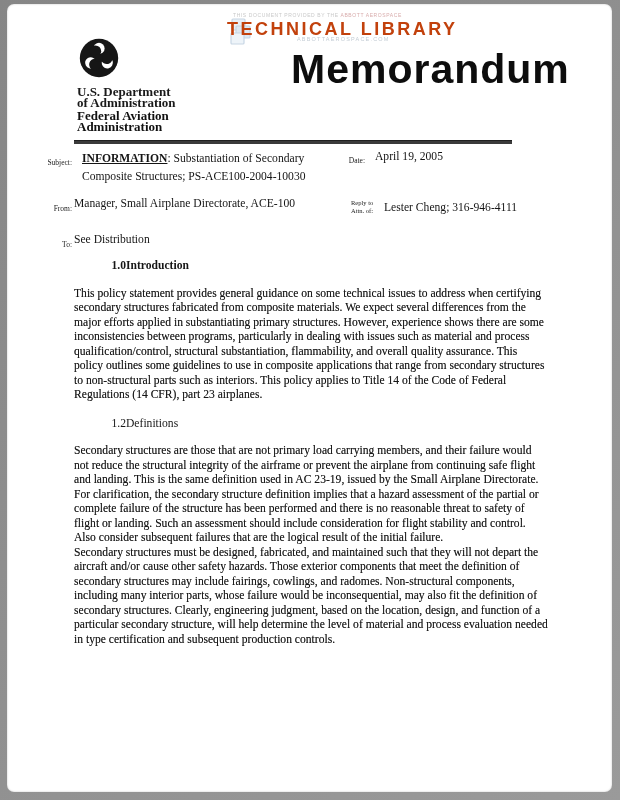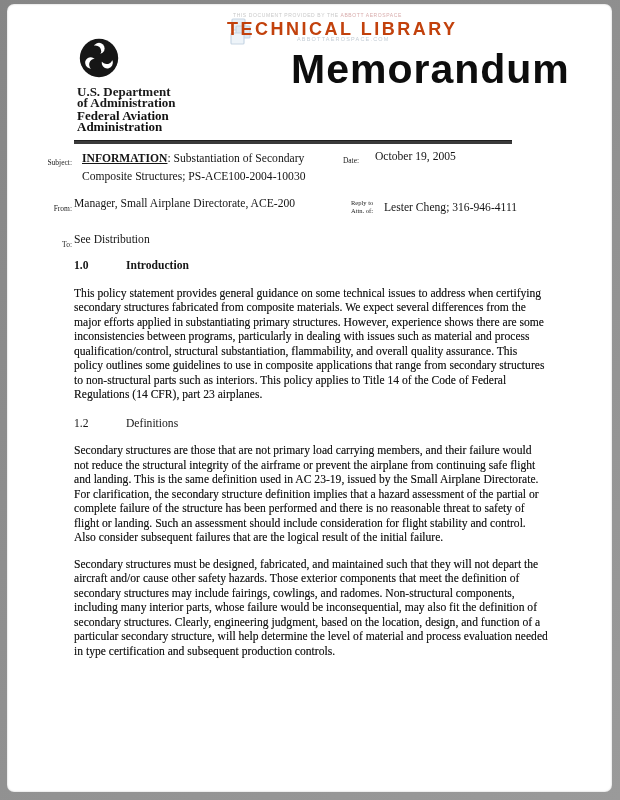--- a/index.html
+++ b/index.html
@@ -19,36 +19,36 @@
   .dept{left:70px;top:83px;font-size:13px;line-height:10.5px;font-weight:600;color:#1a1a1a;}
   .faa{left:70px;top:107px;font-size:13px;line-height:10.5px;font-weight:bold;color:#111;}
   .memo-title{left:284px;top:42px;font-family:"Liberation Sans",sans-serif;font-size:41px;font-weight:bold;letter-spacing:1px;color:#0d0d0d;white-space:nowrap;}
   .rule{left:67px;top:136px;width:438px;height:3px;background:#3a3a3a;border-top:1px solid #202020;}
   
   .lbl{font-size:7.5px;color:#222;text-align:right;}
   .val{font-size:11.6px;color:#141414;}
   .subject-lbl{left:28px;top:154px;width:37px;text-align:right;}
   .subject-val{left:67px;top:146px;width:290px;line-height:17.5px;margin-left:8px;}
   .subject-bold{font-weight:bold;text-decoration:underline;}
-  .date-lbl{left:330px;top:152px;width:28px;text-align:center;}
+  .date-lbl{left:330px;top:152px;width:28px;}
   .date-val{left:368px;top:146px;}
   .from-lbl{left:28px;top:200px;width:37px;}
   .from-val{left:67px;top:193px;}
   .reply-lbl{left:344px;top:195px;width:32px;font-size:6.5px;line-height:7.5px;text-align:left;color:#222;}
   .reply-val{left:377px;top:197px;}
   .to-lbl{left:28px;top:236px;width:37px;}
   .to-val{left:67px;top:229px;}
   
   .doc-body{left:67px;top:255px;width:474px;color:#161616;}
   .blk{font-size:11.6px;line-height:14.5px;}
-  .h{display:flex;margin:0 0 13px 0;}
+  .h{display:flex;margin:0 0 13px 0;text-align:right;}
   .h .num{width:52px;flex:0 0 52px;}
   .h-bold{font-weight:bold;}
   .p{margin:0 0 14px 0;text-shadow:0 0 .4px rgba(20,20,20,.5);}
-  .p-tight{margin-bottom:12px;}
+  .p-tight{margin-bottom:0;}
   .h-space{margin-bottom:16px;}
 </style>
 </head>
 <body>
 
 <div class="canvas">
   <div class="page">
 
     <div class="abs wm-icon">
       <svg width="24" height="30" viewBox="0 0 24 30">
@@ -93,24 +93,24 @@
     </div>
     <div class="abs memo-title">Memorandum</div>
     <div class="abs rule"></div>
 
     <div class="abs lbl subject-lbl">Subject:</div>
     <div class="abs val subject-val">
       <div><span class="subject-bold">INFORMATION</span><span>:  Substantiation of Secondary</span></div>
       <div>Composite Structures; PS-ACE100-2004-10030</div>
     </div>
     <div class="abs lbl date-lbl">Date:</div>
-    <div class="abs val date-val">October 19, 2005</div>
+    <div class="abs val date-val">April 19, 2005</div>
 
     <div class="abs lbl from-lbl">From:</div>
-    <div class="abs val from-val">Manager, Small Airplane Directorate, ACE-200</div>
+    <div class="abs val from-val">Manager, Small Airplane Directorate, ACE-100</div>
     <div class="abs reply-lbl">
       <div>Reply to</div>
       <div>Attn. of:</div>
     </div>
     <div class="abs val reply-val">Lester Cheng; 316-946-4111</div>
 
     <div class="abs lbl to-lbl">To:</div>
     <div class="abs val to-val">See Distribution</div>
 
     <div class="abs doc-body">

